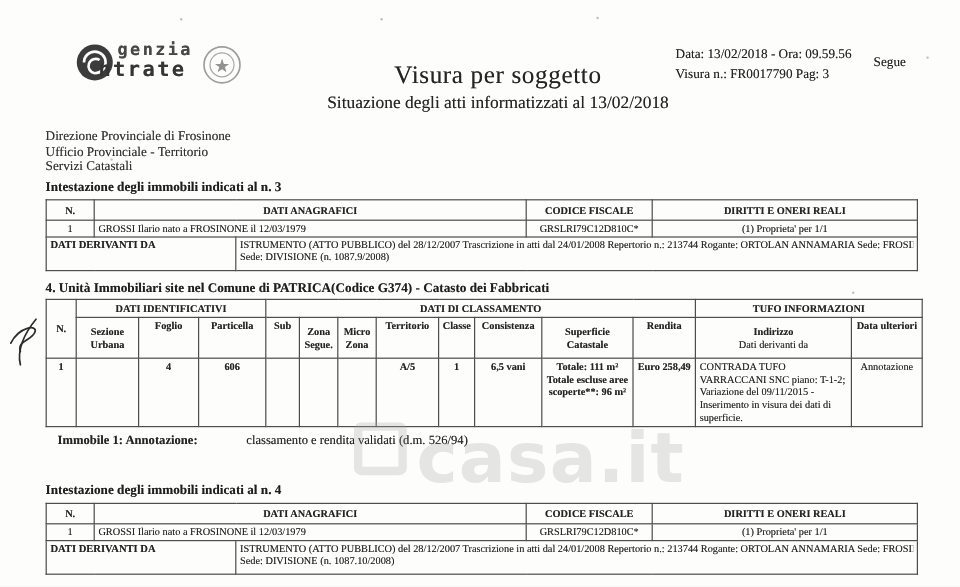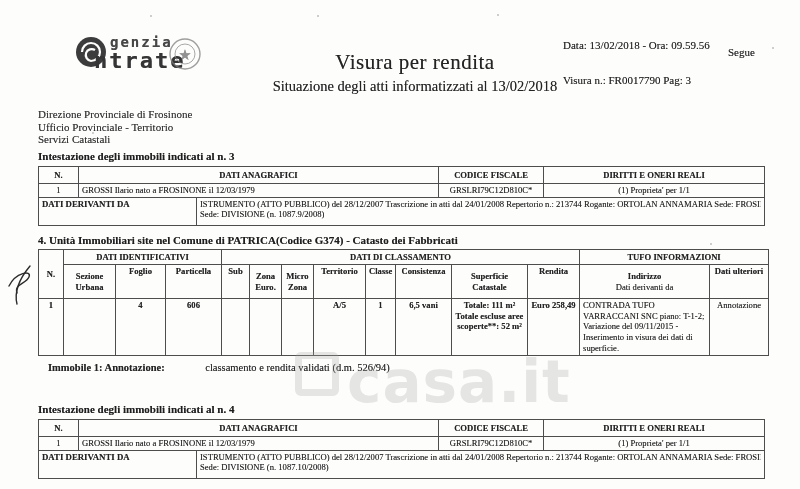--- a/index.html
+++ b/index.html
@@ -4,32 +4,32 @@
 <style>
   html,body{margin:0;padding:0;background:#e8e8e6;}
   .page{
     position:relative; width:800px; height:489px; margin:0 auto;
     background:#fdfdfc; overflow:hidden;
     font-family:"Liberation Serif","DejaVu Serif",serif;
     color:#242424;
     text-shadow:0 0 .5px rgba(50,50,50,.55);
   }
   
-  .logo{position:absolute;left:72px;top:30px;width:150px;height:46px;}
+  .logo{position:absolute;left:60px;top:30px;width:150px;height:46px;}
   .logo-text1{position:absolute;left:38px;top:4px;font-family:"DejaVu Sans Mono",monospace;
     font-weight:bold;font-size:14px;letter-spacing:2px;color:#474747;}
   .logo-text2{position:absolute;left:22px;top:18px;font-family:"DejaVu Sans Mono",monospace;
-    font-weight:bold;font-size:22px;letter-spacing:2px;color:#353535;}
+    font-weight:bold;font-size:17px;letter-spacing:2px;color:#353535;}
   .emblem{position:absolute;left:165px;top:33px;opacity:.75;}
   .office{position:absolute;left:38px;top:88px;font-size:11px;line-height:12.5px;color:#333;margin-top:20px;}
   .doc-title{position:absolute;left:230px;top:50px;width:370px;text-align:center;}
   .doc-title .t1{font-size:21px;letter-spacing:.5px;}
   .doc-title .t2{font-size:14.5px;margin-top:3px;}
   .meta{position:absolute;left:563px;top:40px;font-size:11px;line-height:11px;}
-  .meta .m2{margin-top:24px;}
+  .meta .m2{margin-top:6px;}
   .segue{position:absolute;left:728px;top:46px;font-size:11px;}
   
   .sec-title{position:absolute;left:38px;font-size:11px;font-weight:bold;color:#1e1e1e;}
   table{border-collapse:collapse;table-layout:fixed;position:absolute;left:38px;width:726px;
     font-size:8.6px;line-height:1.25;color:#242424;}
   td{border:1px solid #4d4d4d;padding:1px 3px;vertical-align:top;overflow:hidden;}
   td.hd{font-weight:bold;text-align:center;vertical-align:middle;}
   td.ctr{text-align:center;}
   .nowrap{white-space:nowrap;overflow:hidden;}
   .b{font-weight:bold;}
@@ -67,21 +67,21 @@
     <text x="20" y="27" text-anchor="middle" font-size="15" fill="#6f6f6f">★</text>
   </svg>
 
   <div class="office">
     <div>Direzione Provinciale di Frosinone</div>
     <div>Ufficio Provinciale - Territorio</div>
     <div>Servizi Catastali</div>
   </div>
 
   <div class="doc-title">
-    <div class="t1">Visura per rendita</div>
+    <div class="t1">Visura per soggetto</div>
     <div class="t2">Situazione degli atti informatizzati al 13/02/2018</div>
   </div>
 
   <div class="meta">
     <div class="m1">Data: 13/02/2018 - Ora: 09.59.56</div>
     <div class="m2">Visura n.: FR0017790 Pag: 3</div>
   </div>
   <div class="segue">Segue</div>
 
   <svg class="handmark" width="34" height="50">
@@ -149,54 +149,54 @@
     <tr style="height:34px">
       <td class="hd">
         <div>Sezione</div>
         <div>Urbana</div>
       </td>
       <td class="hd" style="vertical-align:top">Foglio</td>
       <td class="hd" style="vertical-align:top">Particella</td>
       <td class="hd" style="vertical-align:top">Sub</td>
       <td class="hd">
         <div>Zona</div>
-        <div>Euro.</div>
+        <div>Segue.</div>
       </td>
       <td class="hd">
         <div>Micro</div>
         <div>Zona</div>
       </td>
       <td class="hd" style="vertical-align:top">Territorio</td>
       <td class="hd" style="vertical-align:top">Classe</td>
       <td class="hd" style="vertical-align:top">Consistenza</td>
       <td class="hd">
         <div>Superficie</div>
         <div>Catastale</div>
       </td>
       <td class="hd" style="vertical-align:top">Rendita</td>
       <td class="hd">
         <div>Indirizzo</div>
         <div style="font-weight:normal">Dati derivanti da</div>
       </td>
-      <td class="hd" style="vertical-align:top">Dati ulteriori</td>
+      <td class="hd" style="vertical-align:top">Data ulteriori</td>
     </tr>
     <tr style="height:56px">
       <td class="ctr b">1</td>
       <td></td>
       <td class="ctr b">4</td>
       <td class="ctr b">606</td>
       <td></td>
       <td></td>
       <td></td>
       <td class="ctr b">A/5</td>
       <td class="ctr b">1</td>
       <td class="ctr b">6,5 vani</td>
       <td class="ctr b">
         <div>Totale: 111 m²</div>
-        <div>Totale escluse aree scoperte**: 52 m²</div>
+        <div>Totale escluse aree scoperte**: 96 m²</div>
       </td>
       <td class="ctr b">Euro 258,49</td>
       <td>CONTRADA TUFO VARRACCANI SNC piano: T-1-2; Variazione del 09/11/2015 - Inserimento in visura dei dati di superficie.</td>
       <td class="ctr">Annotazione</td>
     </tr>
   </tbody>
     </table>
 
   <div class="annot">
     <span class="lbl">Immobile 1: Annotazione:</span>

